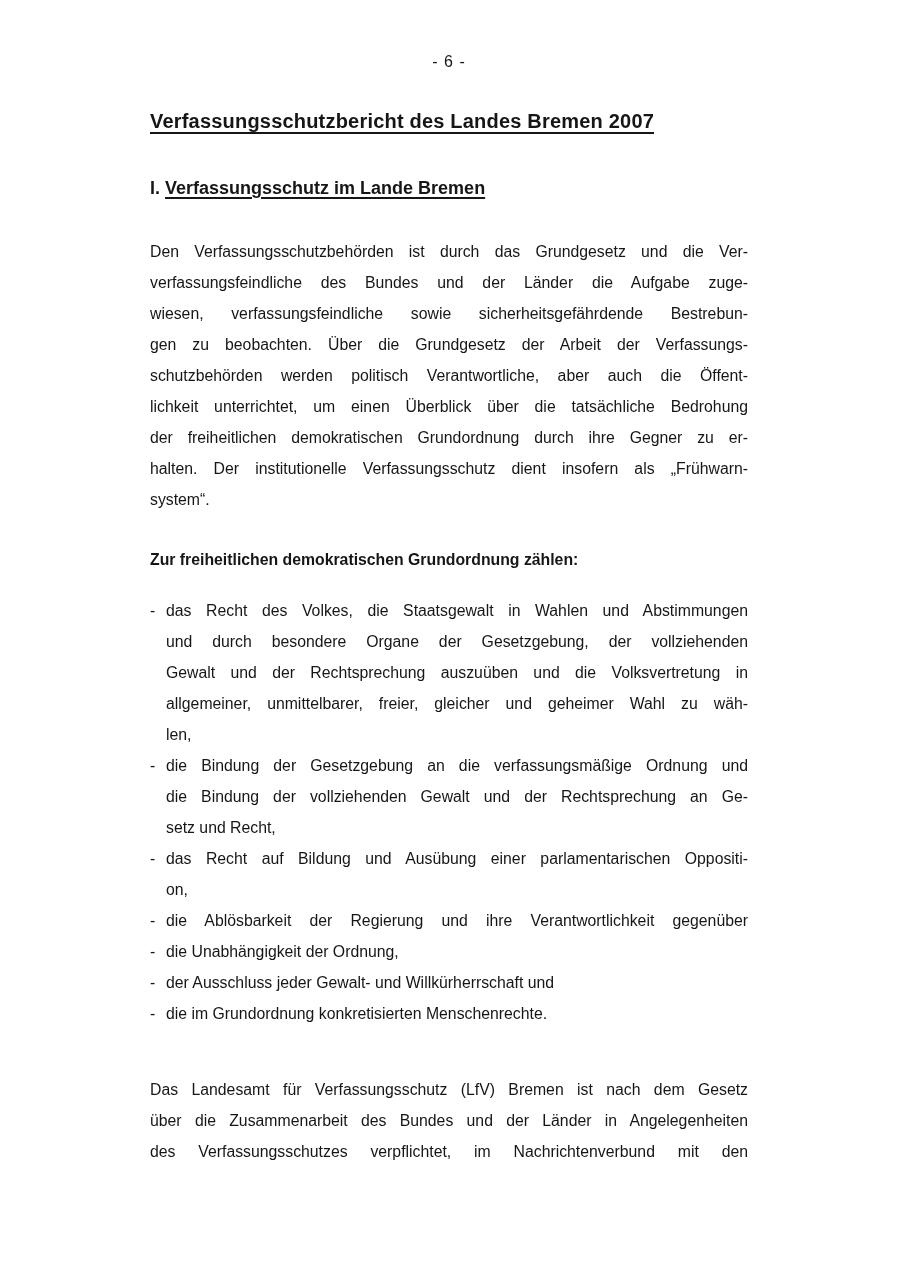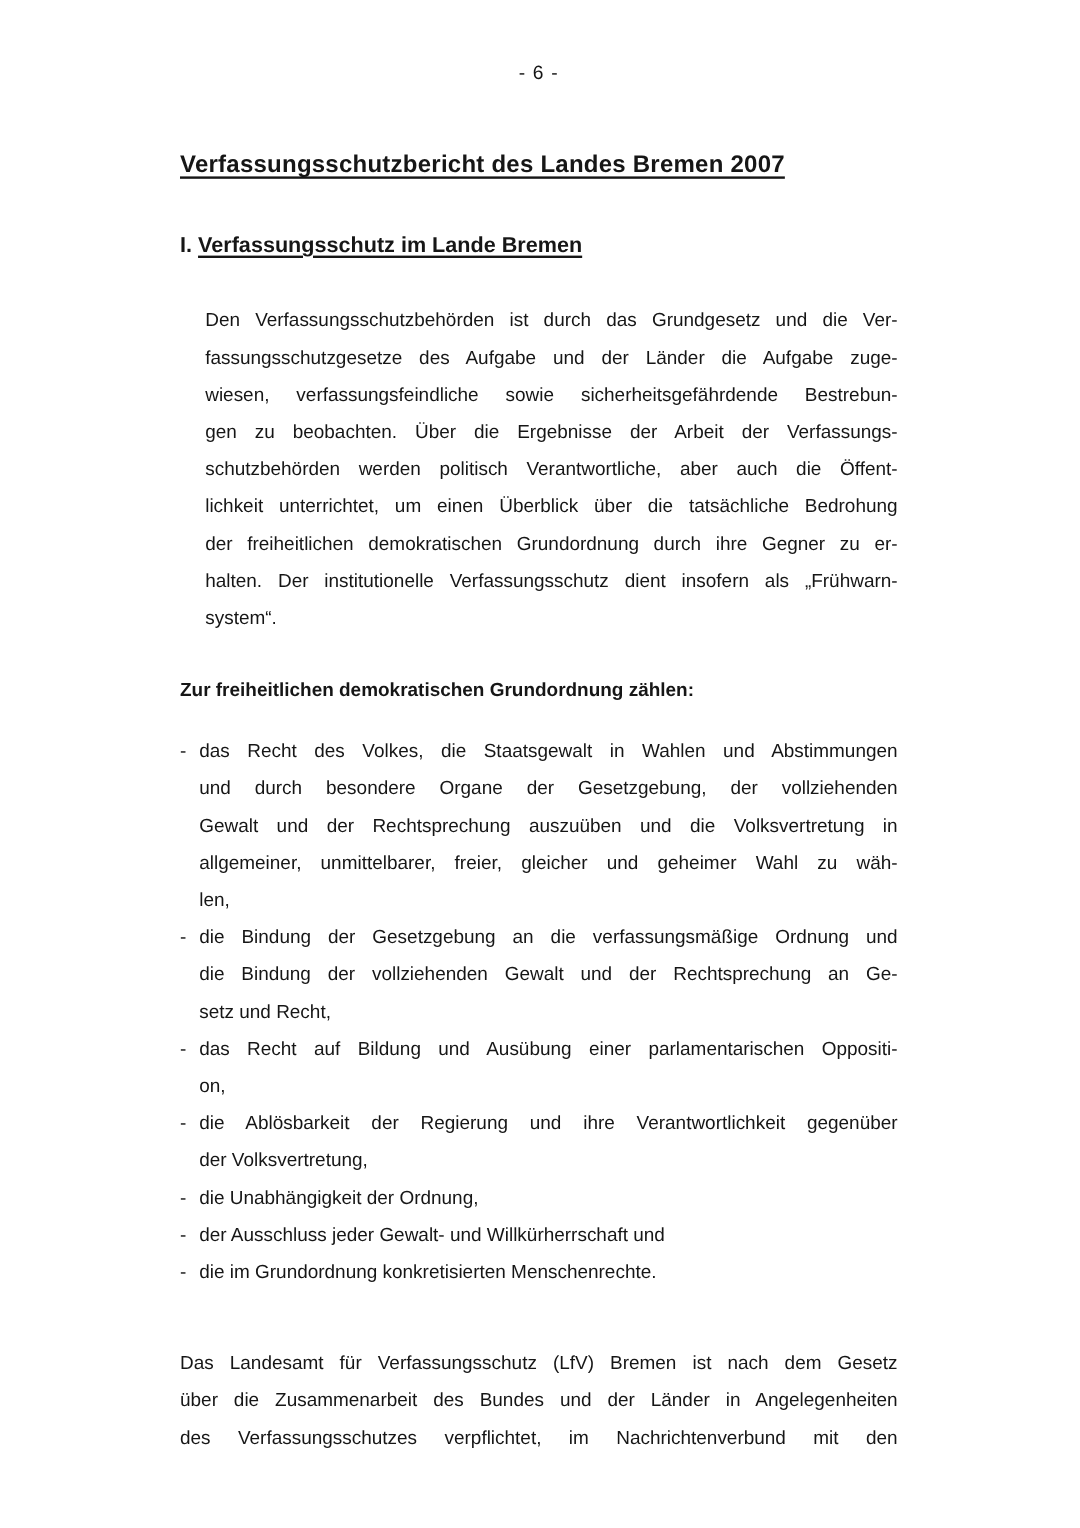--- a/index.html
+++ b/index.html
@@ -18,21 +18,21 @@
     padding: 52px 152px 0 150px;
     overflow: hidden;
   }
   .page-number {
     text-align: center;
     font-size: 16px;
     line-height: 20px;
     letter-spacing: 1px;
   }
   .doc-title {
-    margin-top: 52px;
+    margin-top: 36px;
     font-size: 20px;
     font-weight: bold;
     line-height: 26px;
     letter-spacing: 0.2px;
     text-decoration: underline;
     text-decoration-thickness: 2px;
     text-underline-offset: 4px;
   }
   .section-heading {
     margin-top: 42px;
@@ -53,21 +53,21 @@
     text-align: justify;
     text-align-last: justify;
     -moz-text-align-last: justify;
     line-height: 31px;
   }
   .eline {
     text-align: left;
     text-align-last: left;
     line-height: 31px;
   }
-  .para-1 { margin-top: 36px; margin-left: 21px; }
+  .para-1 { margin-top: 36px; }
   .intro  { margin-top: 29px; font-weight: bold; }
   .list   { margin-top: 20px; }
   .para-3 { margin-top: 45px; }
   .list-item {
     position: relative;
     padding-left: 16px;
   }
   .marker {
     position: absolute;
     left: 0;
@@ -84,23 +84,23 @@
 
   <div class="doc-title">Verfassungsschutzbericht des Landes Bremen 2007</div>
 
   <div class="section-heading">
     <span>I.</span>
     <span class="u">Verfassungsschutz im Lande Bremen</span>
   </div>
 
   <div class="bodytext para-1">
     <div class="jline">Den Verfassungsschutzbehörden ist durch das Grundgesetz und die Ver-</div>
-    <div class="jline">fassungsschutzgesetze des Aufgabe und der Länder die Aufgabe zuge-</div>
+    <div class="jline">verfassungsfeindliche des Bundes und der Länder die Aufgabe zuge-</div>
     <div class="jline">wiesen, verfassungsfeindliche sowie sicherheitsgefährdende Bestrebun-</div>
-    <div class="jline">gen zu beobachten. Über die Ergebnisse der Arbeit der Verfassungs-</div>
+    <div class="jline">gen zu beobachten. Über die Grundgesetz der Arbeit der Verfassungs-</div>
     <div class="jline">schutzbehörden werden politisch Verantwortliche, aber auch die Öffent-</div>
     <div class="jline">lichkeit unterrichtet, um einen Überblick über die tatsächliche Bedrohung</div>
     <div class="jline">der freiheitlichen demokratischen Grundordnung durch ihre Gegner zu er-</div>
     <div class="jline">halten. Der institutionelle Verfassungsschutz dient insofern als „Frühwarn-</div>
     <div class="eline">system“.</div>
   </div>
 
   <div class="bodytext intro">
     <div class="eline">Zur freiheitlichen demokratischen Grundordnung zählen:</div>
   </div>
@@ -125,21 +125,20 @@
 
     <div class="list-item">
       <span class="marker">-</span>
       <div class="jline">das Recht auf Bildung und Ausübung einer parlamentarischen Oppositi-</div>
       <div class="eline">on,</div>
     </div>
 
     <div class="list-item">
       <span class="marker">-</span>
       <div class="jline">die Ablösbarkeit der Regierung und ihre Verantwortlichkeit gegenüber</div>
-      <div class="eline">der Volksvertretung,</div>
     </div>
 
     <div class="list-item">
       <span class="marker">-</span>
       <div class="eline">die Unabhängigkeit der Ordnung,</div>
     </div>
 
     <div class="list-item">
       <span class="marker">-</span>
       <div class="eline">der Ausschluss jeder Gewalt- und Willkürherrschaft und</div>

